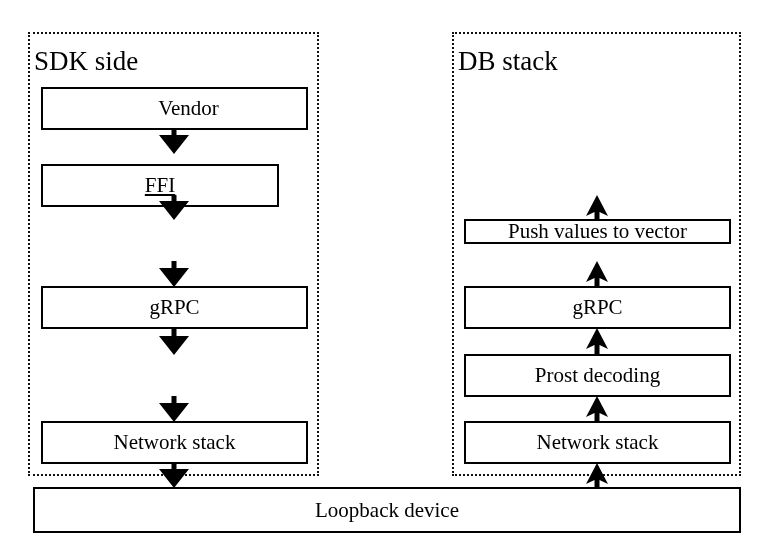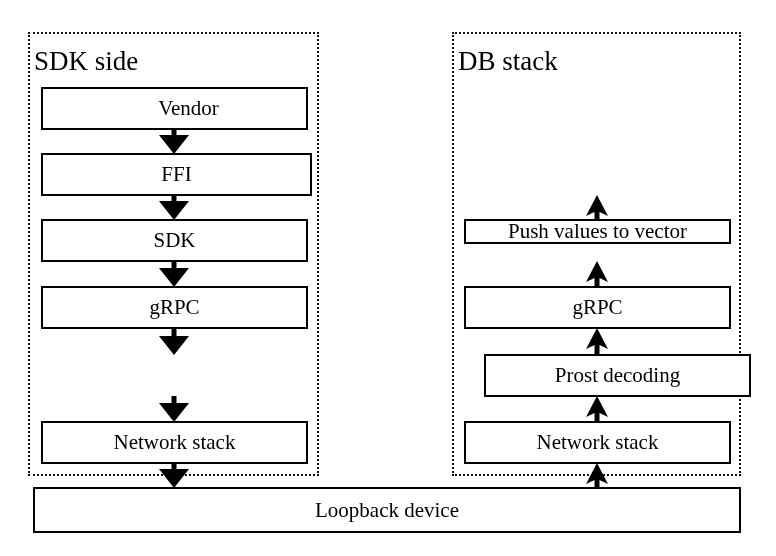--- a/index.html
+++ b/index.html
@@ -66,35 +66,34 @@
 <div id="diagram">
 
   <div class="panel" style="left:28px; top:32px; width:291px; height:444px;"></div>
   <div class="panel-label" style="left:34px; top:51px;">SDK side</div>
 
   <div class="panel" style="left:452px; top:32px; width:289px; height:444px;"></div>
   <div class="panel-label" style="left:458px; top:51px;">DB stack</div>
 
   <div class="node" style="left:41px; top:87px; width:267px; height:43px;padding-left:28px;">Vendor</div>
 
-  <div class="node" style="left:41px; top:153px; width:271px; height:43px;">FFI</div>
+  <div class="node" style="left:41px; top:164px; width:238px; height:43px;text-decoration:underline;">FFI</div>
 
-  <div class="node" style="left:41px; top:219px; width:267px; height:43px;">SDK</div>
 
   <div class="node" style="left:41px; top:286px; width:267px; height:43px;">gRPC</div>
 
 
   <div class="node" style="left:41px; top:421px; width:267px; height:43px;">Network stack</div>
 
 
   <div class="node" style="left:464px; top:219px; width:267px; height:25px;">Push values to vector</div>
 
   <div class="node" style="left:464px; top:286px; width:267px; height:43px;">gRPC</div>
 
-  <div class="node" style="left:464px; top:354px; width:267px; height:43px;margin-left:20px;">Prost decoding</div>
+  <div class="node" style="left:464px; top:354px; width:267px; height:43px;">Prost decoding</div>
 
   <div class="node" style="left:464px; top:421px; width:267px; height:43px;">Network stack</div>
 
   <div class="node" style="left:33px; top:487px; width:708px; height:46px;">Loopback device</div>
 
   <div class="arrow" style="left:159px; top:129px;">
     <svg width="30" height="25" viewBox="0 0 30 25" aria-hidden="true">
       <path d="M12.5 0 L12.5 6 L0 6 L15 25 L30 6 L17.5 6 L17.5 0 Z" fill="#000000"></path>
     </svg>
   </div>

